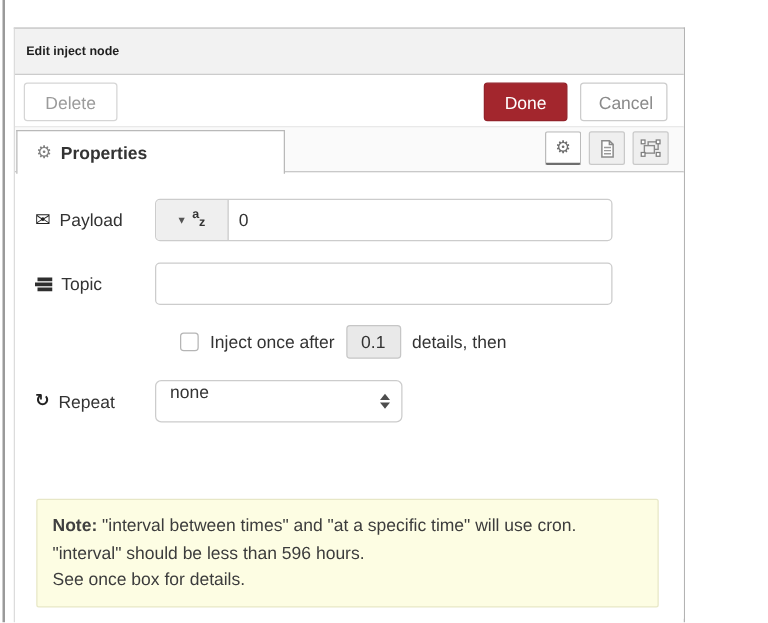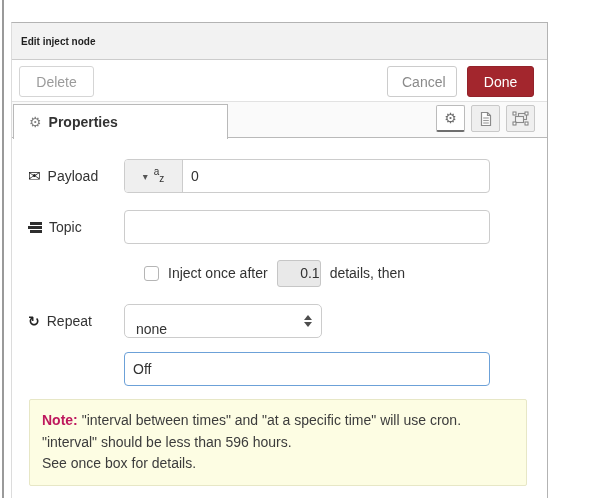--- a/index.html
+++ b/index.html
@@ -75,71 +75,71 @@
   }
   .input input {
     border:none; outline:none; flex:1; font-size:14px; color:#333;
     padding-left:8px; font-family:"Liberation Sans",sans-serif; background:transparent;
   }
   .type-btn {
     width:58px; background:#efefef; border-right:1px solid #cccccc;
     display:flex; align-items:center; justify-content:center; gap:6px; cursor:pointer;
   }
   .type-btn .caret { font-size:10px; color:#555; font-family:"DejaVu Sans",sans-serif; }
-  .az { font-size:10px; color:#333; line-height:1; }
+  .az { font-size:10px; color:#333; line-height:1;font-weight:bold; }
   .az .a { font-style:normal; position:relative; top:-4px; }
   .az .z { font-style:normal; position:relative; top:3px; left:0px; }
   
   .once-row {
     position:absolute; left:116px; top:121px; height:28px;
     display:flex; align-items:center; gap:9px; font-size:14px; color:#333;padding-left:16px;
   }
   .chk {
     appearance:none; -webkit-appearance:none; width:15px; height:15px;
     border:1px solid #b5b5b5; border-radius:3px; background:#fff; margin:0; cursor:pointer;
   }
   .delay-box {
     width:44px; height:27px; background:#e9e9e9; border:1px solid #c6c6c6; border-radius:3px;
-    text-align:right; font-size:14px; color:#333; font-family:"Liberation Sans",sans-serif;
+    text-align:center; font-size:14px; color:#333; font-family:"Liberation Sans",sans-serif;
   }
   
   .select {
     position:absolute; left:112px; top:166px; width:198px; height:34px;
     border:1px solid #cccccc; border-radius:5px; background:#fff;
-    display:flex; align-items:flex-end; padding-left:11px; font-size:14px; color:#333; cursor:pointer;
+    display:flex; align-items:flex-start; padding-left:11px; font-size:14px; color:#333; cursor:pointer;
   }
   .updown { position:absolute; right:9px; top:50%; transform:translateY(-50%); display:flex; flex-direction:column; gap:2px; }
   .tri-up { width:0; height:0; border-left:4px solid transparent; border-right:4px solid transparent; border-bottom:5px solid #4d4d4d; }
   .tri-down { width:0; height:0; border-left:4px solid transparent; border-right:4px solid transparent; border-top:5px solid #4d4d4d; }
   .name-input { border-color:#6ca1d8; }
   
   .note {
     position:absolute; left:17px; top:261px; width:498px;
     background:#fdfde3; border:1px solid #e7e7c6; border-radius:2px;
     padding:10px 12px; font-size:14px; color:#3c3c3c; line-height:1.55;
   }
-  .note b { color:#be185d; }
+  .note b { color:#404040; }
   svg { display:block; }
 </style>
 </head>
 <body>
 
 <div class="tray-edge"></div>
 
 <div class="dialog">
 
   <div class="hdr">
     <span>Edit inject node</span>
   </div>
 
   <div class="toolbar">
     <button class="btn delete">Delete</button>
     <div class="right">
+      <button class="btn primary">Done</button>
       <button class="btn cancel">Cancel</button>
-      <button class="btn primary">Done</button>
     </div>
   </div>
 
   <div class="tabstrip">
     <div class="tab">
       <span class="gear">⚙</span>
       <span>Properties</span>
     </div>
     <div class="tab-btns">
       <button class="iconbtn active">
@@ -211,23 +211,20 @@
       <span>Repeat</span>
     </div>
     <div class="select">
       <span>none</span>
       <span class="updown">
         <span class="tri-up"></span>
         <span class="tri-down"></span>
       </span>
     </div>
 
-    <div class="input name-input" style="top:214px">
-      <input value="Off" style="">
-    </div>
 
     <div class="note">
       <div><b>Note:</b> <span>"interval between times" and "at a specific time" will use cron.</span></div>
       <div>"interval" should be less than 596 hours.</div>
       <div>See once box for details.</div>
     </div>
 
   </div>
 </div>
 

